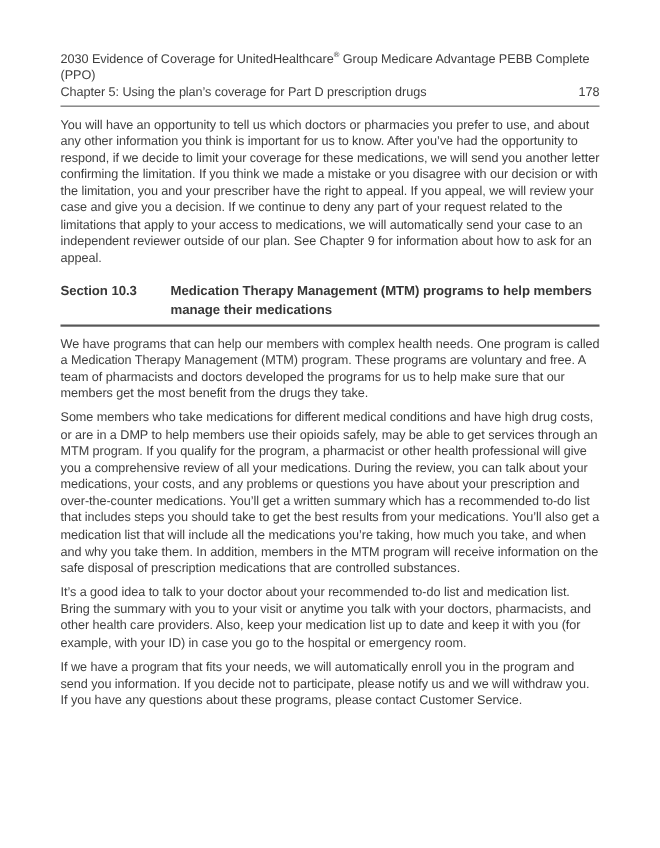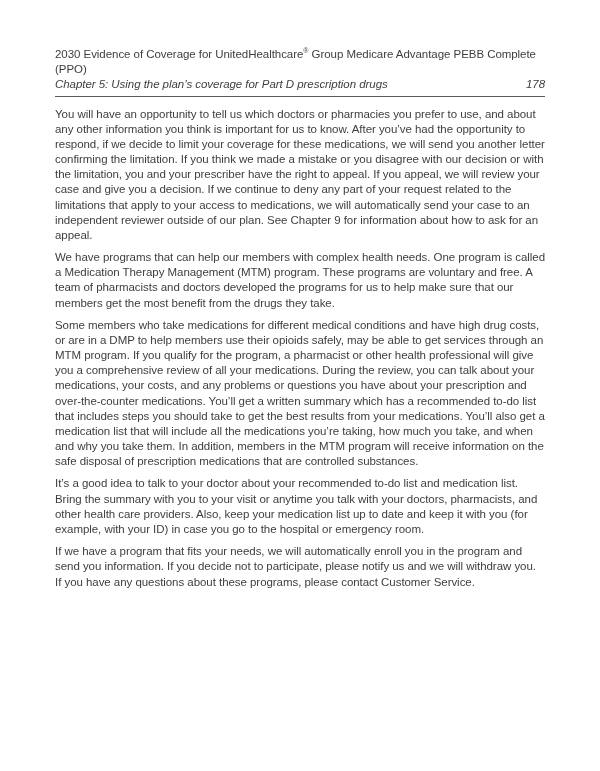--- a/index.html
+++ b/index.html
@@ -28,21 +28,20 @@
   }
   .reg-mark {
     font-size: 7px;
     vertical-align: super;
     line-height: 0;
   }
   .chapter-row {
     display: flex;
     justify-content: space-between;
     align-items: flex-start;
-    font-style: italic;
   }
   .page-num {
     white-space: nowrap;
     padding-left: 12px;
   }
   .header-rule {
     border: none;
     border-top: 1.5px solid #5a5a5a;
     margin: 3px 0 0 0;
   }
@@ -81,20 +80,24 @@
       <span>Chapter 5: Using the plan’s coverage for Part D prescription drugs</span>
       <span class="page-num">178</span>
     </div>
     <hr class="header-rule">
   </div>
 
   <div class="body-text">
 
     <p class="first">You will have an opportunity to tell us which doctors or pharmacies you prefer to use, and about any other information you think is important for us to know. After you’ve had the opportunity to respond, if we decide to limit your coverage for these medications, we will send you another letter confirming the limitation. If you think we made a mistake or you disagree with our decision or with the limitation, you and your prescriber have the right to appeal. If you appeal, we will review your case and give you a decision. If we continue to deny any part of your request related to the limitations that apply to your access to medications, we will automatically send your case to an independent reviewer outside of our plan. See Chapter 9 for information about how to ask for an appeal.</p>
 
+    <div class="section-heading">
+      <span class="section-label">Section 10.3</span>
+      <span class="section-title">Medication Therapy Management (MTM) programs to help members manage their medications</span>
+    </div>
 
     <p>We have programs that can help our members with complex health needs. One program is called a Medication Therapy Management (MTM) program. These programs are voluntary and free. A team of pharmacists and doctors developed the programs for us to help make sure that our members get the most benefit from the drugs they take.</p>
     <p>Some members who take medications for different medical conditions and have high drug costs, or are in a DMP to help members use their opioids safely, may be able to get services through an MTM program. If you qualify for the program, a pharmacist or other health professional will give you a comprehensive review of all your medications. During the review, you can talk about your medications, your costs, and any problems or questions you have about your prescription and over-the-counter medications. You’ll get a written summary which has a recommended to-do list that includes steps you should take to get the best results from your medications. You’ll also get a medication list that will include all the medications you’re taking, how much you take, and when and why you take them. In addition, members in the MTM program will receive information on the safe disposal of prescription medications that are controlled substances.</p>
     <p>It’s a good idea to talk to your doctor about your recommended to-do list and medication list. Bring the summary with you to your visit or anytime you talk with your doctors, pharmacists, and other health care providers. Also, keep your medication list up to date and keep it with you (for example, with your ID) in case you go to the hospital or emergency room.</p>
     <p>If we have a program that fits your needs, we will automatically enroll you in the program and send you information. If you decide not to participate, please notify us and we will withdraw you. If you have any questions about these programs, please contact Customer Service.</p>
 
   </div>
 
 </div>
 

